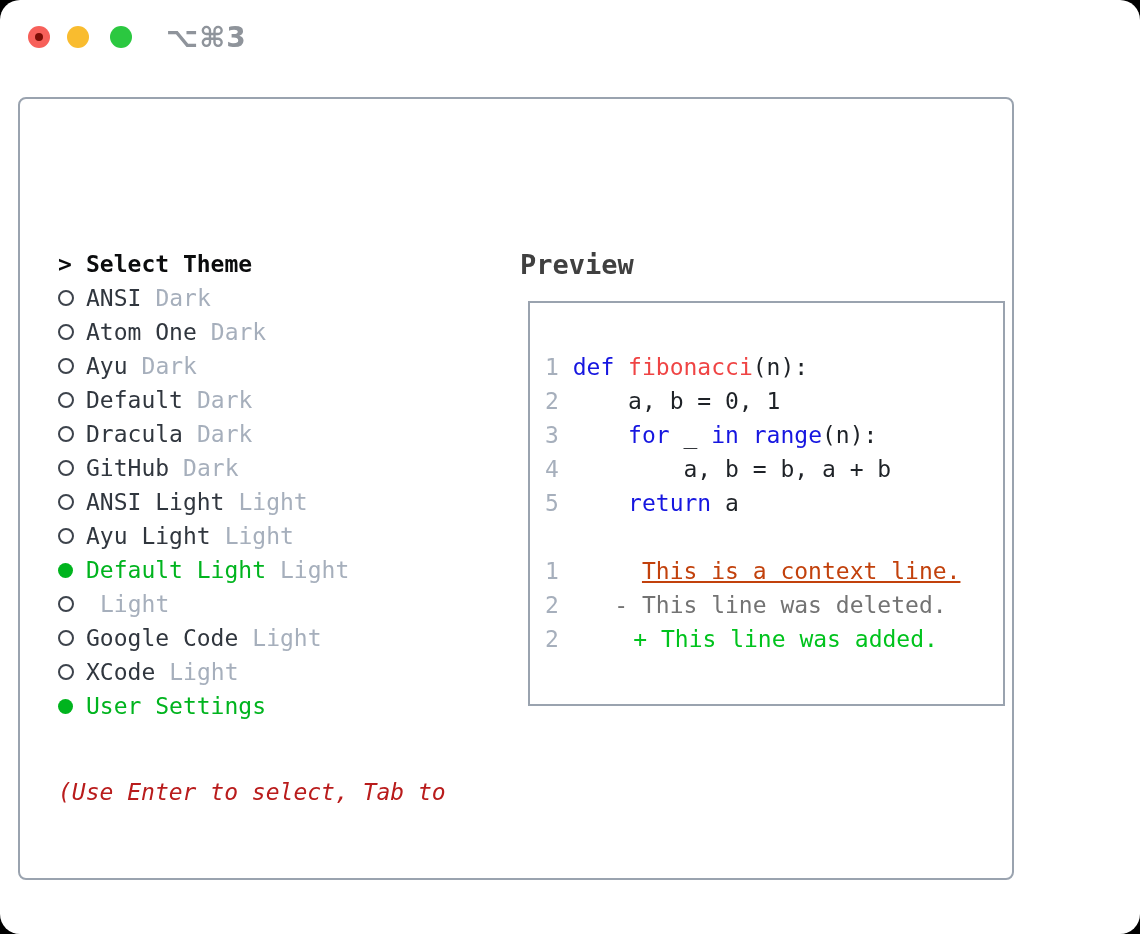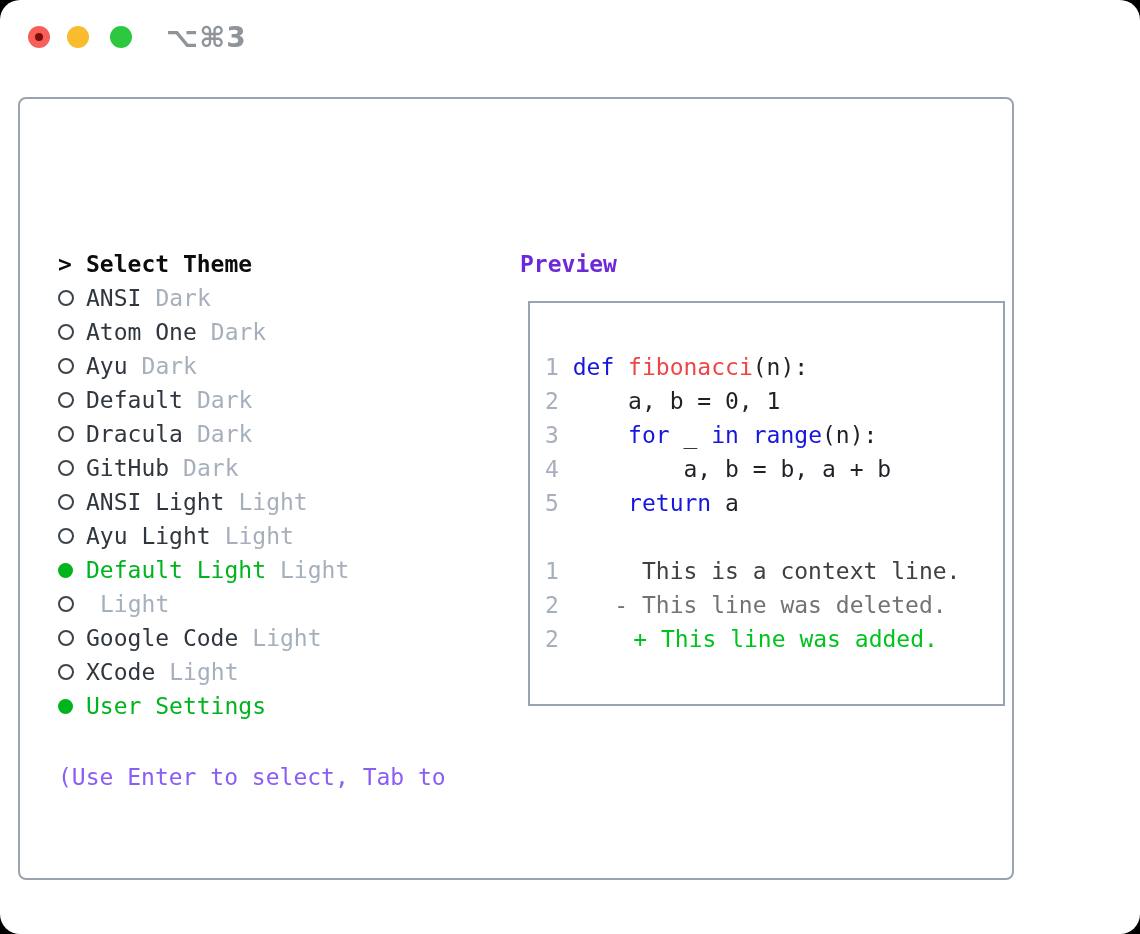--- a/index.html
+++ b/index.html
@@ -47,39 +47,39 @@
     width:12px;height:12px;border:2px solid #3d434c;border-radius:50%;
     box-sizing:content-box;
   }
   .radio.on{width:15px;height:15px;border:none;background:#00b41e;}
   .t-name{color:#30363e;}
   .t-var{color:#a6afbc;margin-left:14px;}
   .row.selected .t-name{color:#00b41e;}
   .hdr{font-weight:700;color:#0b0c0d;}
   .apply-gap{margin-top:34px;}
   .apply-label{color:#16181c;}
-  .help{margin-top:37px;color:#8b5cf6;}
+  .help{margin-top:52px;color:#b91c1c;font-style:italic;}
   .help .row{height:34px;}
   
   .preview-label{
     position:absolute;left:500px;top:148px;height:34px;display:flex;align-items:center;
-    font-size:23px;font-weight:700;color:#6d28d9;
+    font-size:27px;font-weight:700;color:#404040;
   }
   .preview-box{
     position:absolute;left:508px;top:202px;width:477px;height:405px;
     border:2px solid #9aa3af;box-sizing:border-box;background:#fff;
   }
   .codepane{position:absolute;left:15px;top:47px;font-size:23px;}
   .cl{height:34px;display:flex;align-items:center;white-space:pre;}
   .gapline{height:34px;}
   .num{color:#a6afbc;}
   .plain{color:#1e2227;}
   .kw{color:#1616e0;text-align:center;}
   .fn{color:#ef4444;}
-  .ctx{color:#404040;}
+  .ctx{color:#c2410c;text-decoration:underline;}
   .del{color:#737373;}
   .add{color:#00c31d;margin-left:19px;}
 </style>
 </head>
 <body>
 
 <div class="window">
 
   <div class="light red">
     <span class="dot"></span>

